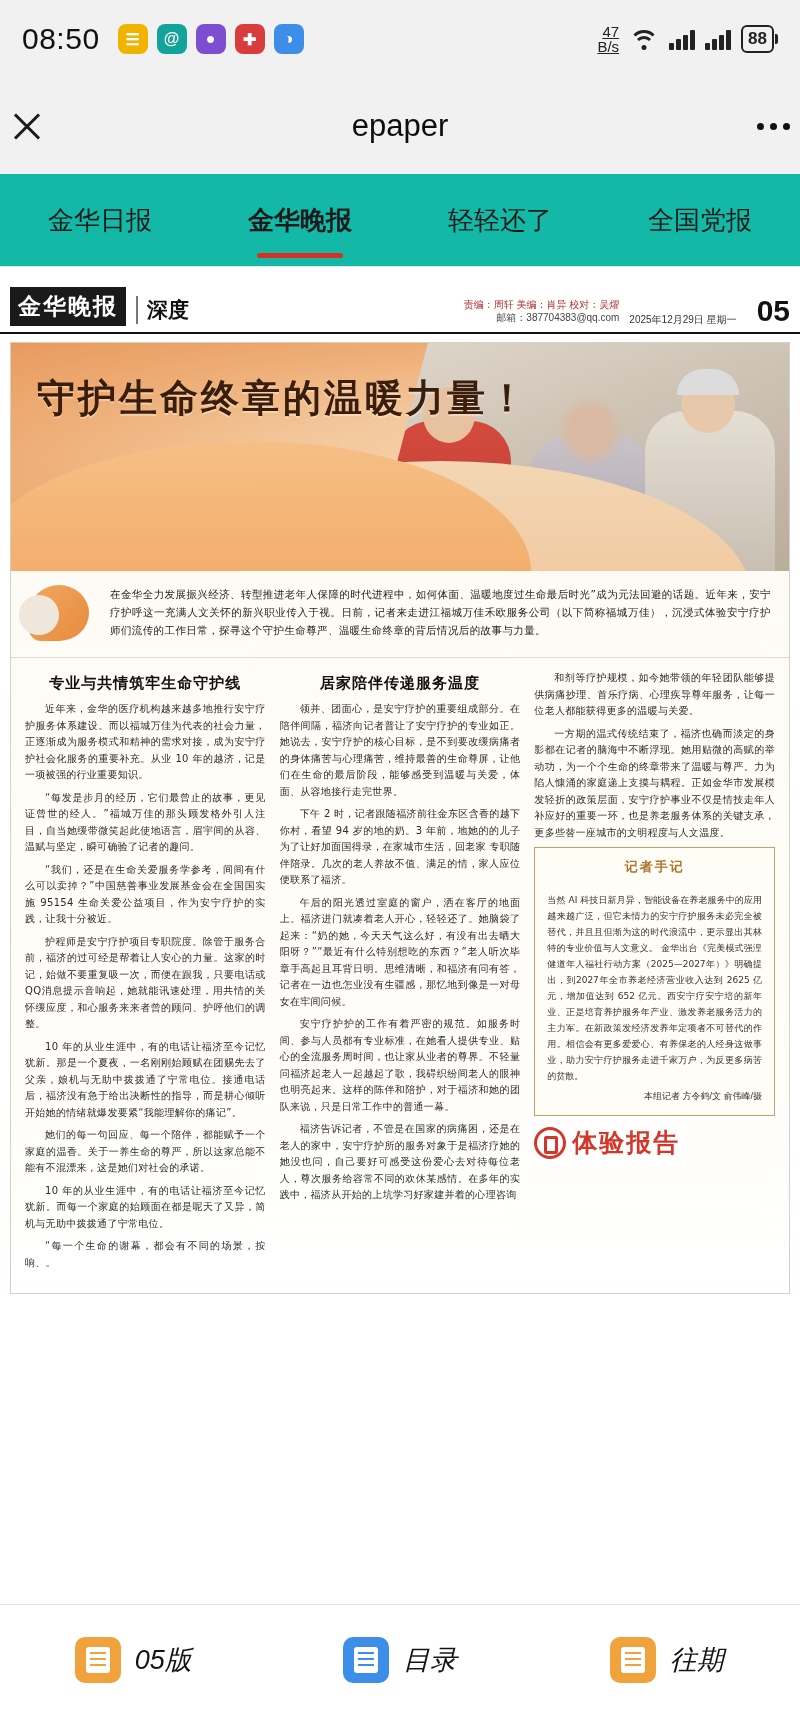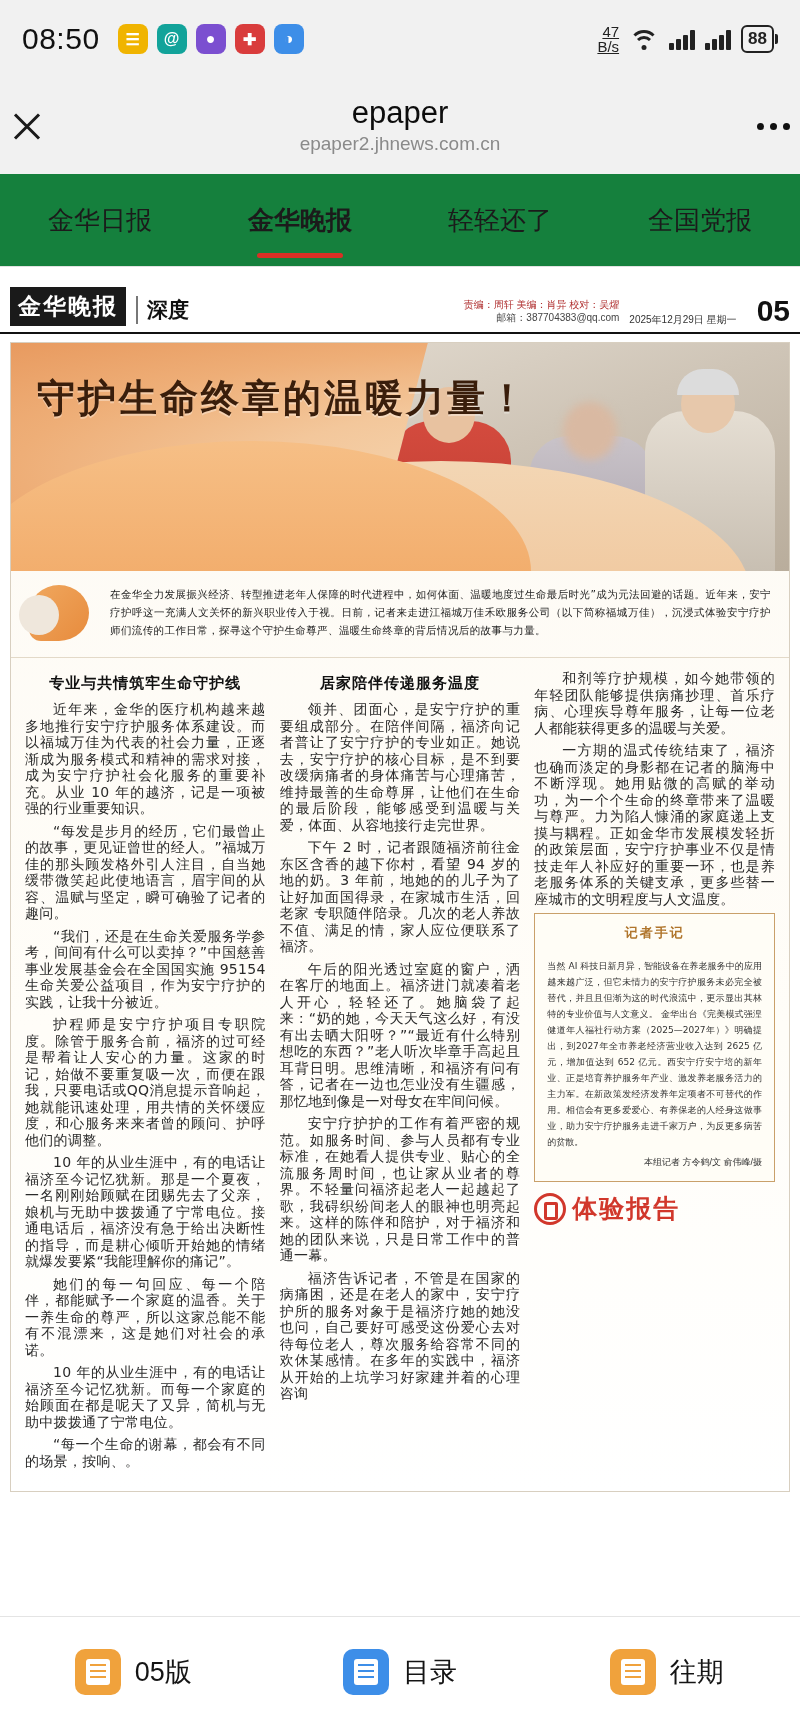--- a/index.html
+++ b/index.html
@@ -153,21 +153,21 @@
     gap: 6px;
     z-index: 2;
   }
   .more-dots span {
     width: 7px; height: 7px; border-radius: 50%; background: #111;
   }
 
   
   .tabs {
     height: 92px;
-    background: #15803d;
+    background: #14b8a6;
     display: flex;
     align-items: flex-start;
     border-bottom: 1px solid #e2e2e2;
   }
   .tab {
     flex: 1;
     text-align: center;
     font-size: 26px;
     color: #1b1b1b;
     position: relative;
@@ -350,21 +350,21 @@
   .sub-head {
     text-align: center;
     font-size: 15px;
     font-weight: bold;
     color: #111;
     letter-spacing: 1px;
     margin: 4px 0 8px 0;
     font-family: "DejaVu Sans", sans-serif;
   }
   .body-text {
-    font-size: 14px;
+    font-size: 10px;
     line-height: 16.5px;
     color: #2a2a2a;
     text-align: justify;
     letter-spacing: .3px;
     font-family: "DejaVu Sans", sans-serif;
   }
   .body-text p { margin: 0 0 6px 0; text-indent: 2em; }
 
   .note-box {
     border: 1px solid #c9a06a;
@@ -485,27 +485,28 @@
     bottom: 10px; left: 0; right: 0;
     text-align: center;
     font-size: 12px;
     color: #3a3a3a;
     letter-spacing: 1px;
   }
 
   
   .bottombar {
     position: absolute;
-    left: 0; bottom: 0;
+    left: 0; bottom: 12px;
     width: 800px;
     height: 110px;
     background: #fff;
     border-top: 1px solid #e4e4e4;
     display: flex;
     align-items: center;
+    font-style: italic;
   }
   .bb-item {
     flex: 1;
     display: flex;
     align-items: center;
     justify-content: center;
     gap: 14px;
     cursor: pointer;
   }
   .bb-icon {
@@ -571,21 +572,20 @@
       <div class="body">88</div>
       <div class="cap"></div>
     </div>
   </div>
 </div>
 
 <div class="browser-header">
   <div class="close-x"></div>
   <div class="title-wrap">
     <div class="page-title">epaper</div>
-    <div class="page-url">epaper2.jhnews.com.cn</div>
   </div>
   <div class="more-dots">
       <span></span>
       <span></span>
       <span></span>
     </div>
 </div>
 
 <div class="tabs">
   <div class="tab">

